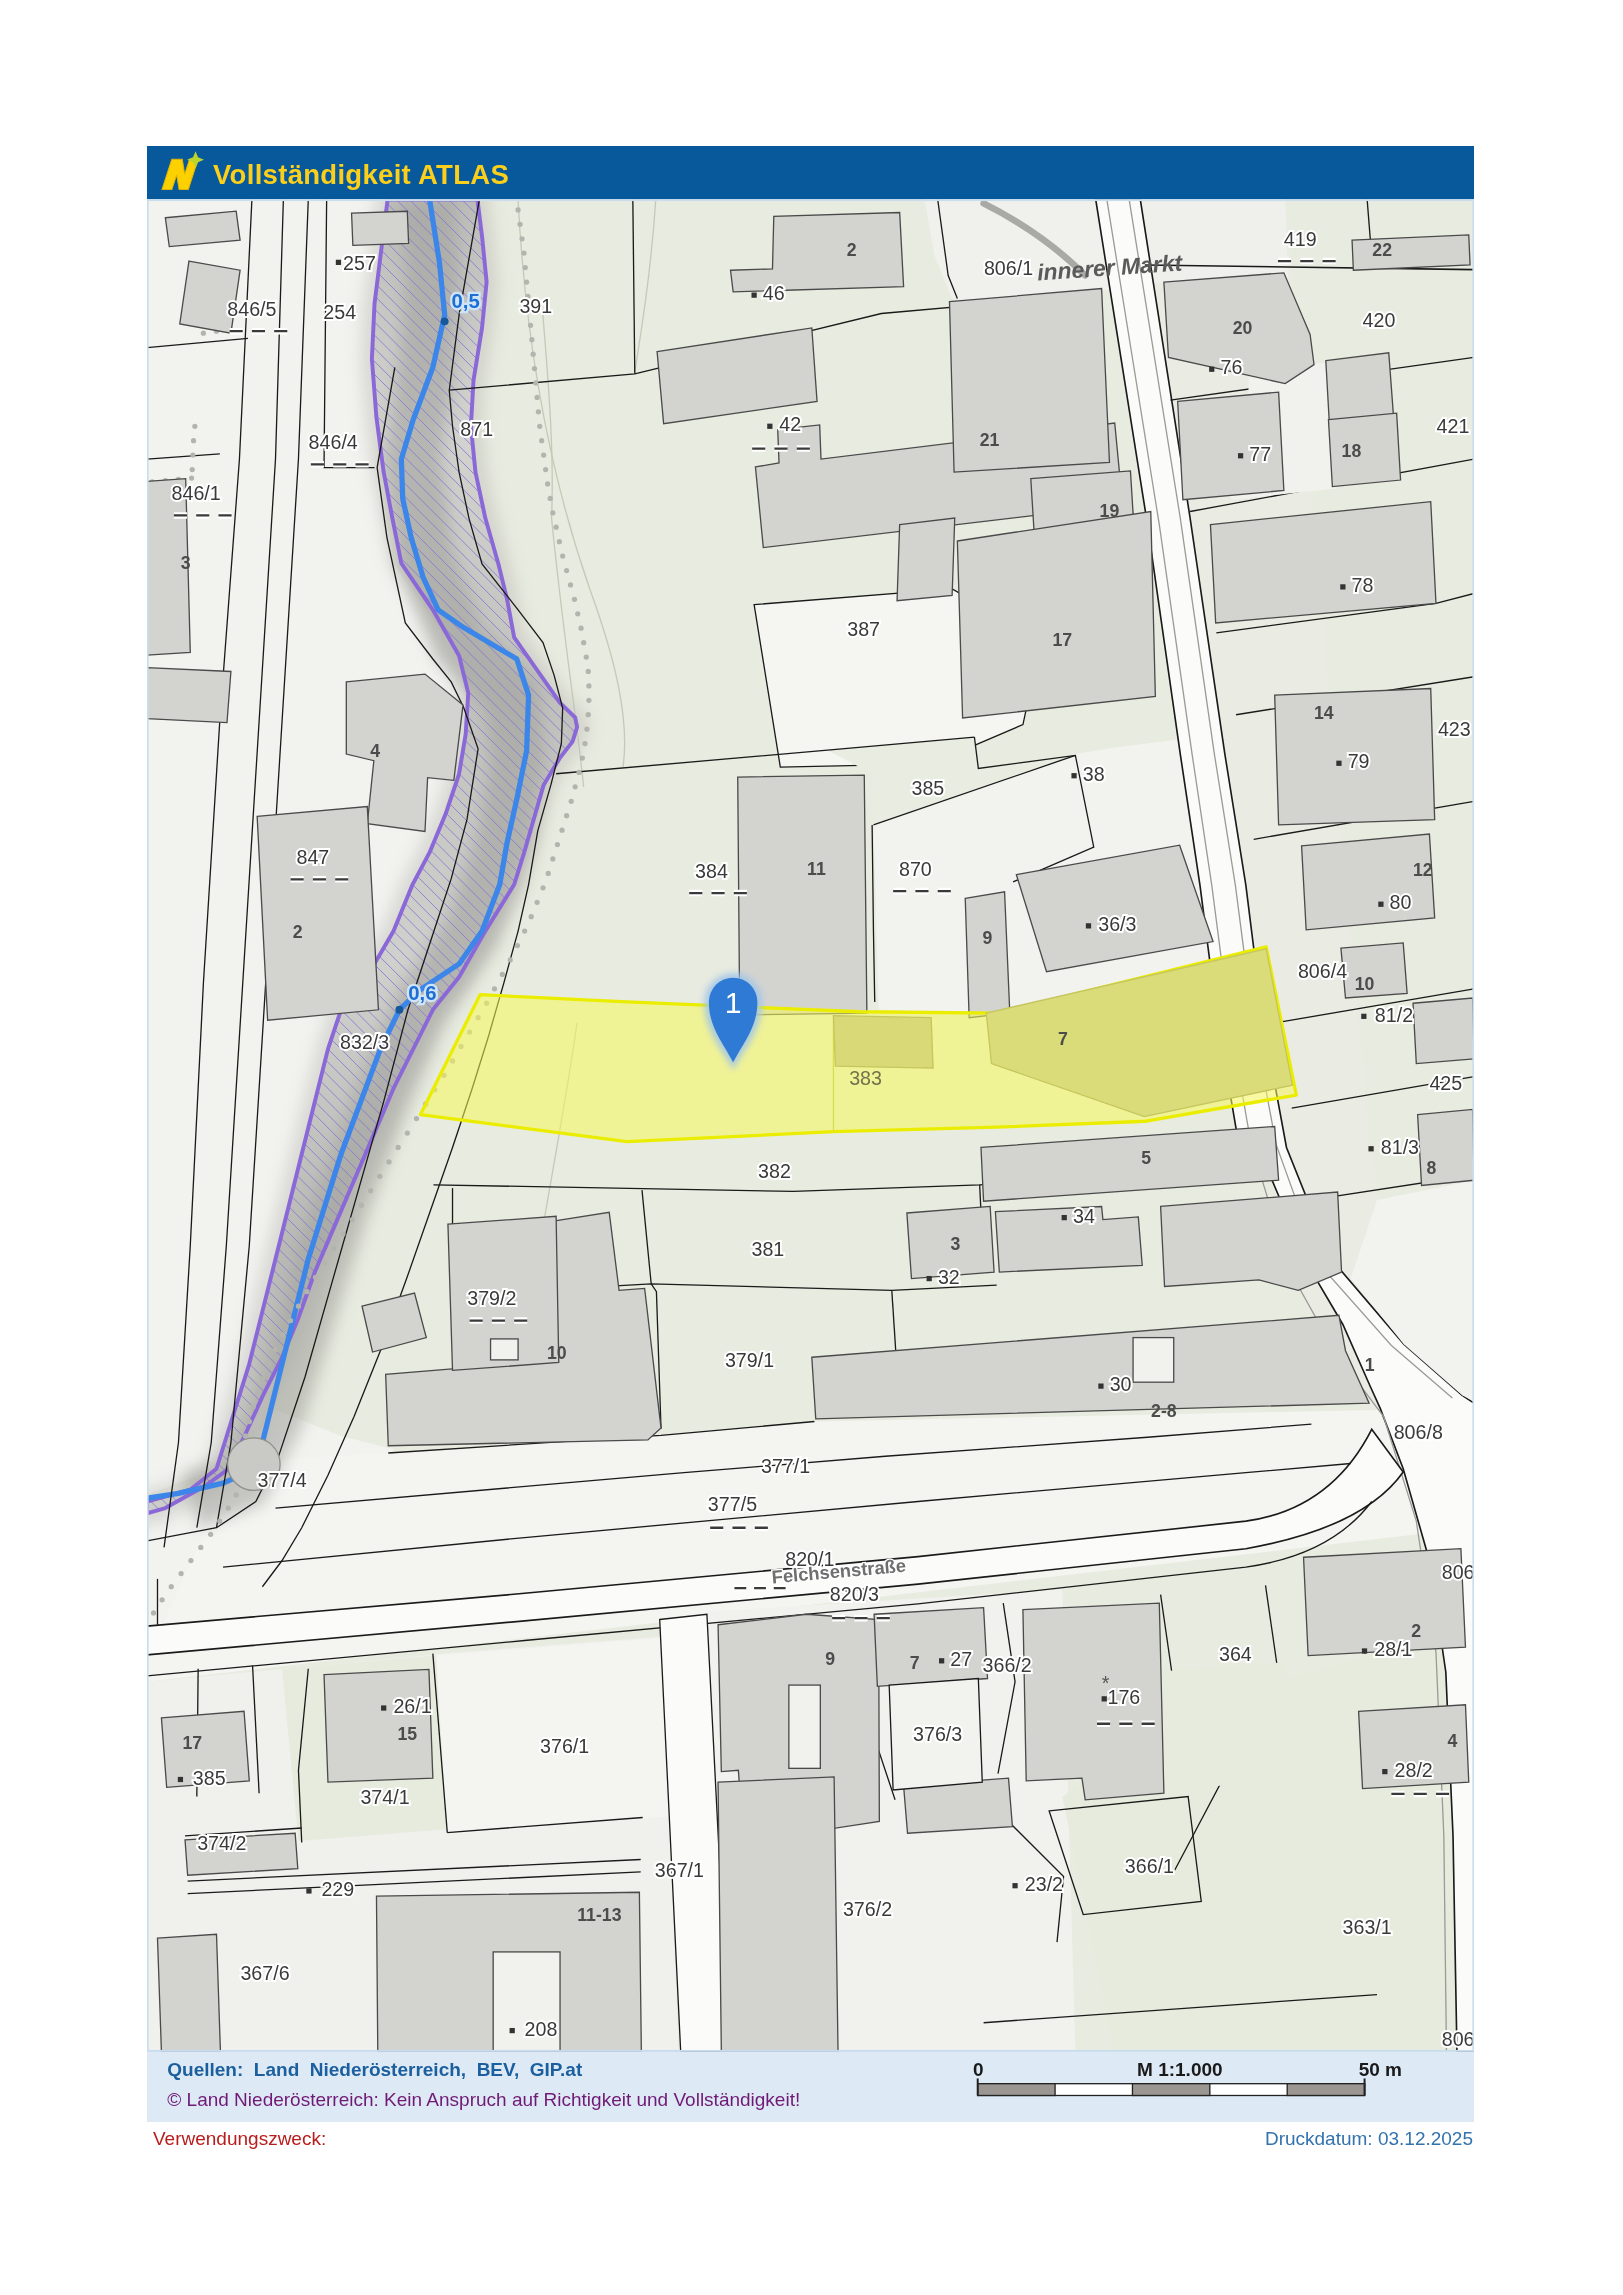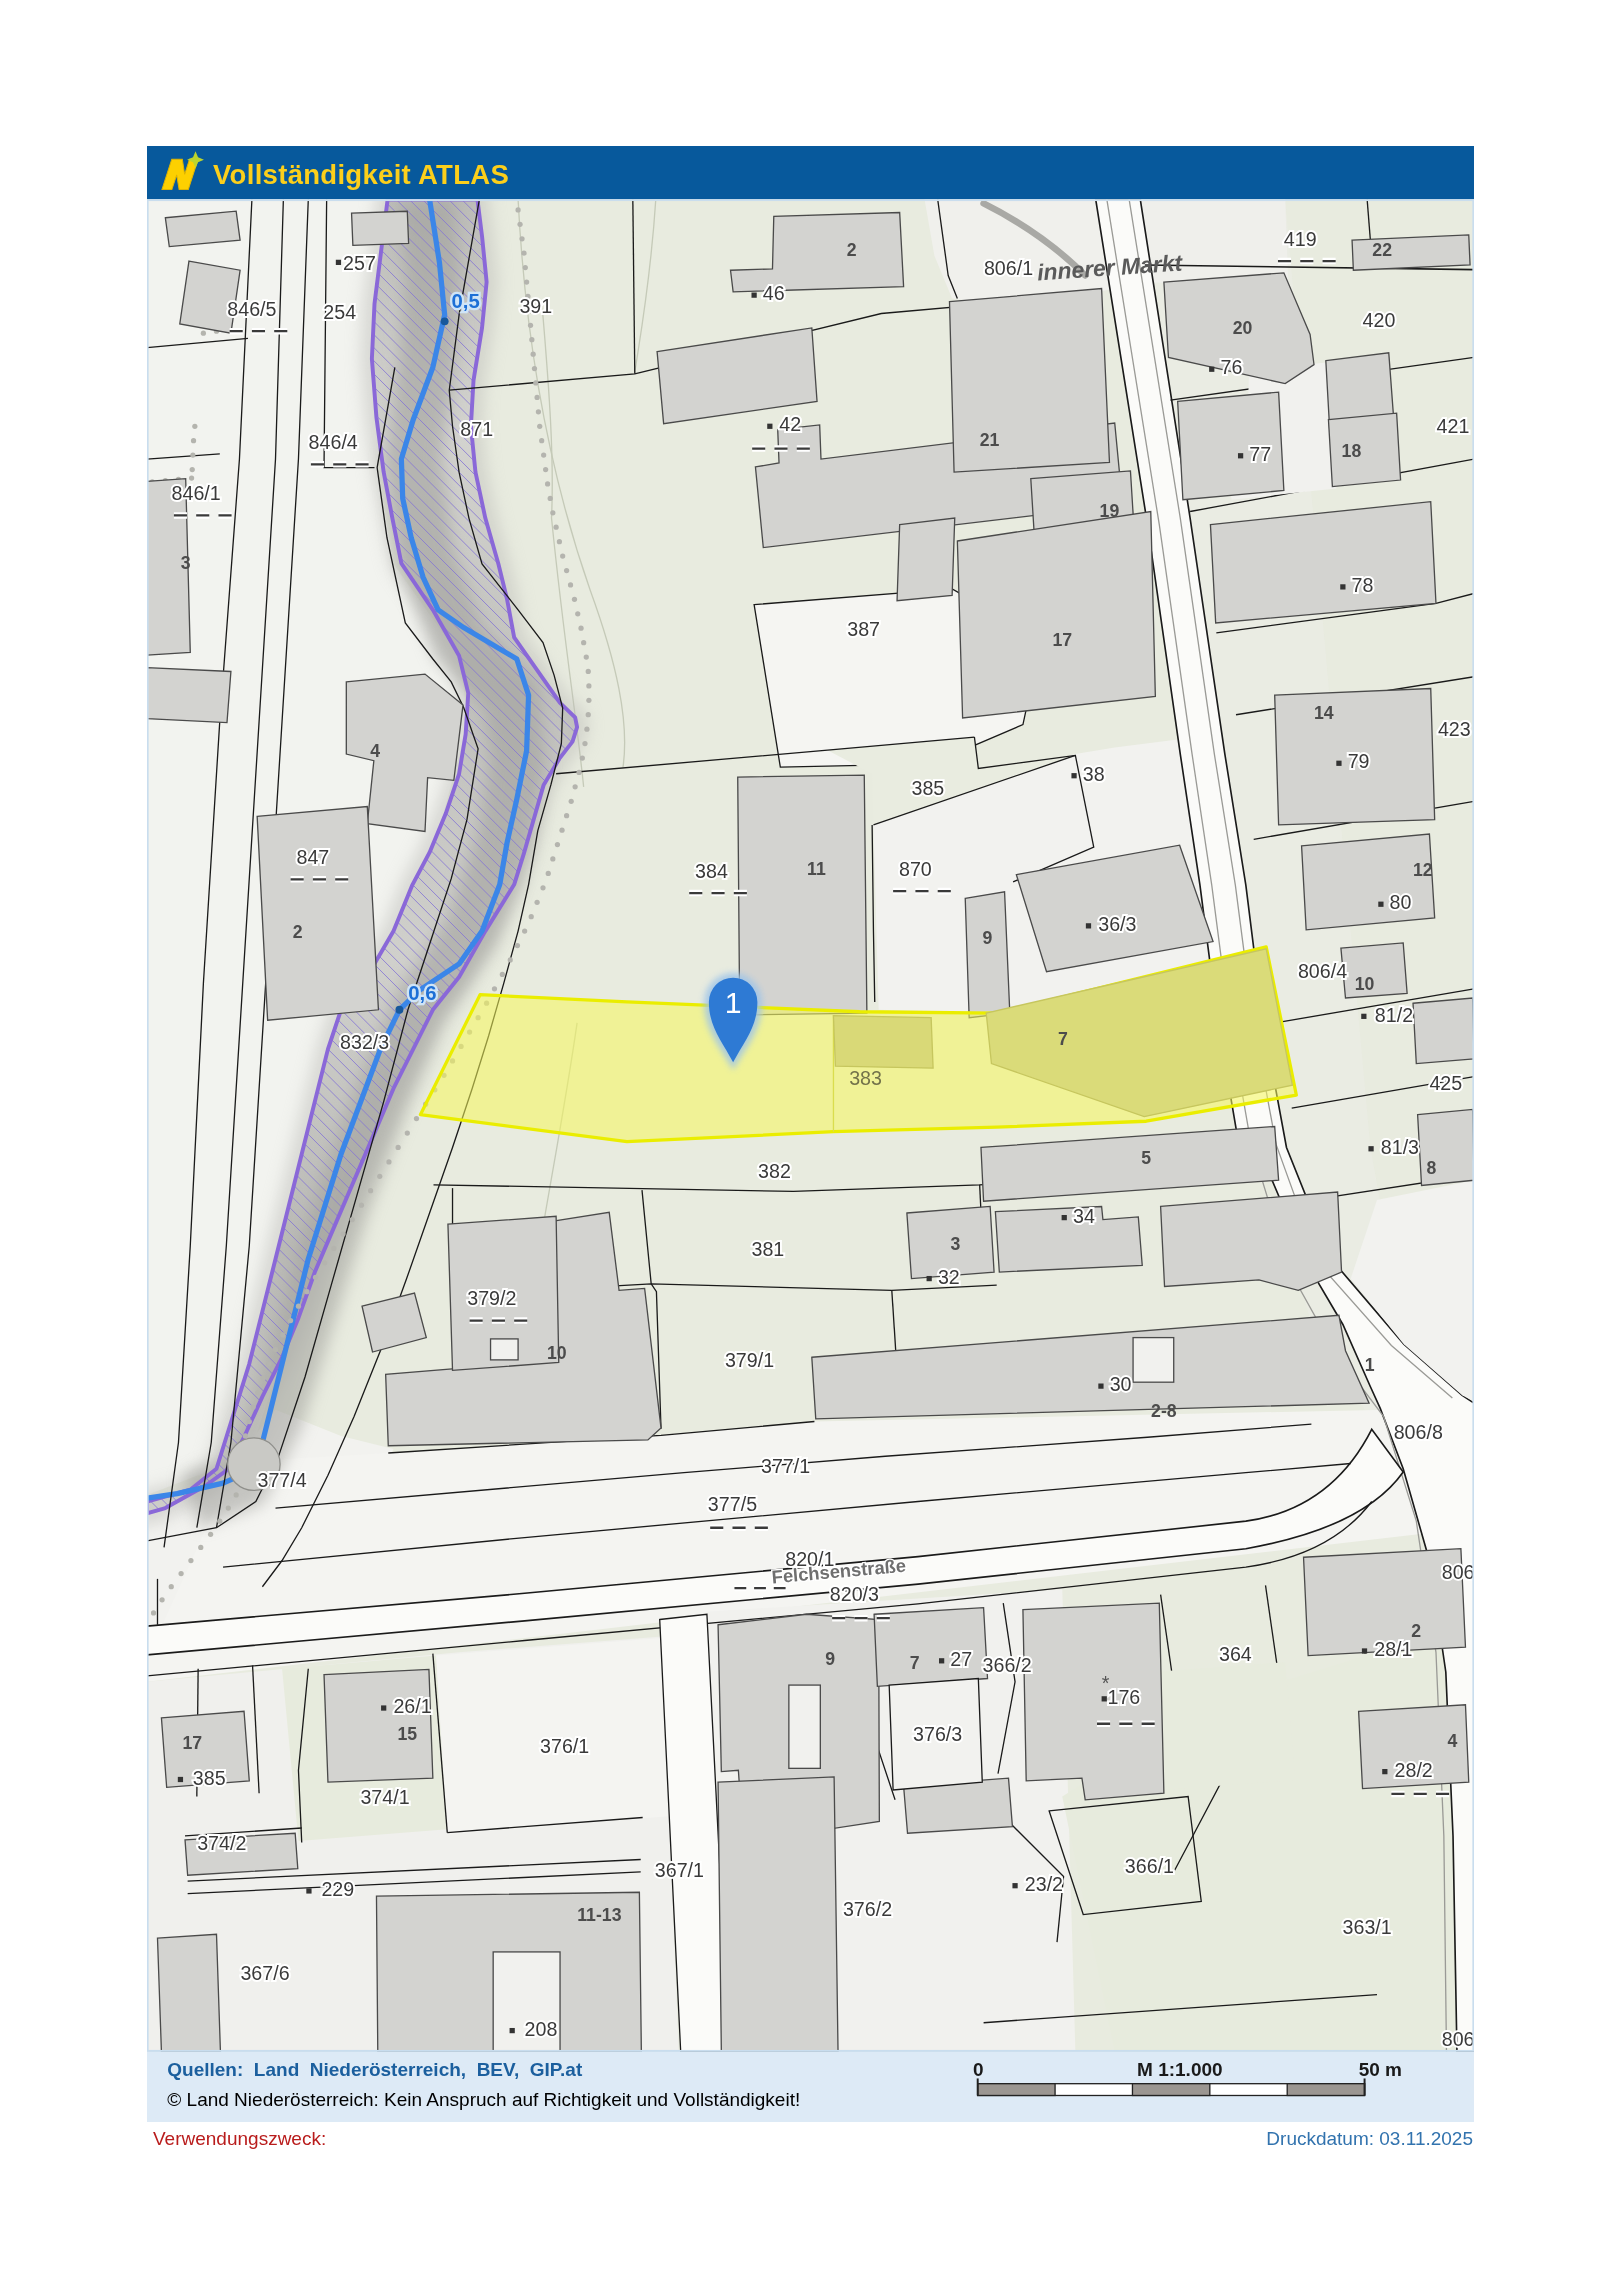--- a/index.html
+++ b/index.html
@@ -2,21 +2,21 @@
 <html style="font-size:10.5px"><head>
 <meta charset="utf-8">
 <style>
   html,body{margin:0;padding:0;}
   body{width:1623px;height:2295px;background:#ffffff;position:relative;font-family:"Liberation Sans",sans-serif;overflow:hidden;}
   #hdr{position:absolute;left:147px;top:146px;width:1327px;height:54px;background:#07599c;}
   #hdr .t{position:absolute;left:66px;top:12.5px;font-size:27.5px;font-weight:bold;color:#fccf1b;letter-spacing:0.3px;}
   #mapwrap{position:absolute;left:147px;top:199px;width:1327px;height:1853px;}
   #foot{position:absolute;left:147px;top:2052px;width:1327px;height:70px;background:#ddeaf6;}
   .fq{position:absolute;left:20.3px;top:7.2px;font-size:19px;font-weight:bold;color:#1b5f9e;}
-  .fc{position:absolute;left:20.3px;top:37px;font-size:19px;color:#000000;}
+  .fc{position:absolute;left:20.3px;top:37px;font-size:19px;color:#701a75;}
   .vz{position:absolute;left:153px;top:2128px;font-size:19px;color:#b91c1c;}
   .dd{position:absolute;right:150px;top:2128px;font-size:19px;color:#3273ae;}
   text{font-family:"Liberation Sans",sans-serif;}
   .p{font-size:30px;fill:#3a3a3a;paint-order:stroke;stroke:#ffffff;stroke-width:6px;text-anchor:middle;}
   .b{font-size:27px;font-weight:bold;fill:#4c4c4c;text-anchor:middle;}
   .wl{font-size:31px;font-weight:bold;fill:#1d6fd6;paint-order:stroke;stroke:#cfe4f7;stroke-width:7px;text-anchor:middle;}
   .da{stroke:#3a3a3a;stroke-width:3.5;}
   .daw{stroke:#ffffff;stroke-width:10;}
 </style>
 </head>
@@ -769,14 +769,14 @@
 
       <rect x="499" y="48" width="118" height="18" fill="#9b9691" stroke="#222" stroke-width="2"></rect>
       <line x1="27" y1="40" x2="27" y2="66" stroke="#222" stroke-width="3"></line>
       <line x1="617" y1="40" x2="617" y2="66" stroke="#222" stroke-width="3"></line>
     </g>
   </svg>
 </div>
 
 <div class="vz">Verwendungszweck:</div>
 
-<div class="dd">Druckdatum: 03.11.2025</div>
+<div class="dd">Druckdatum: 03.12.2025</div>
 
 
 </body></html>

